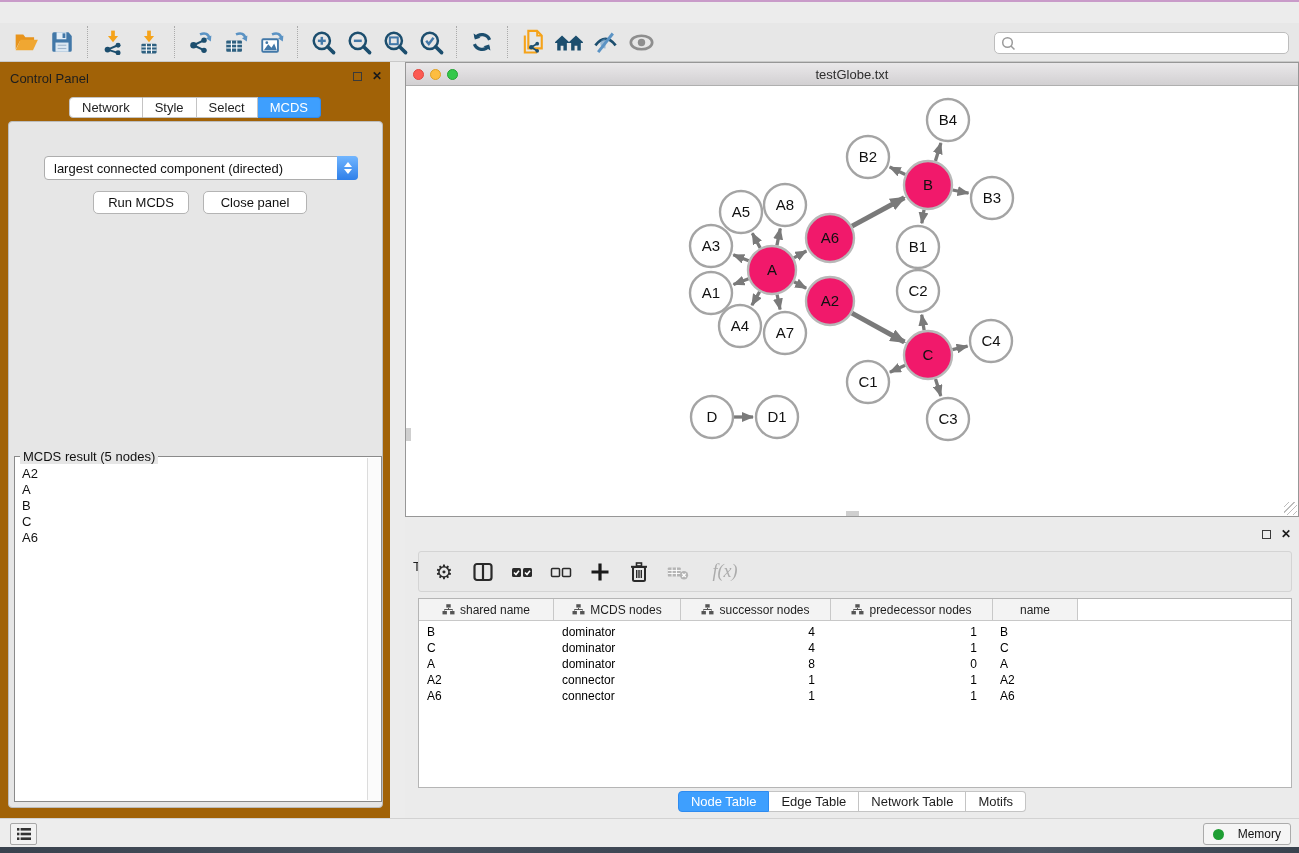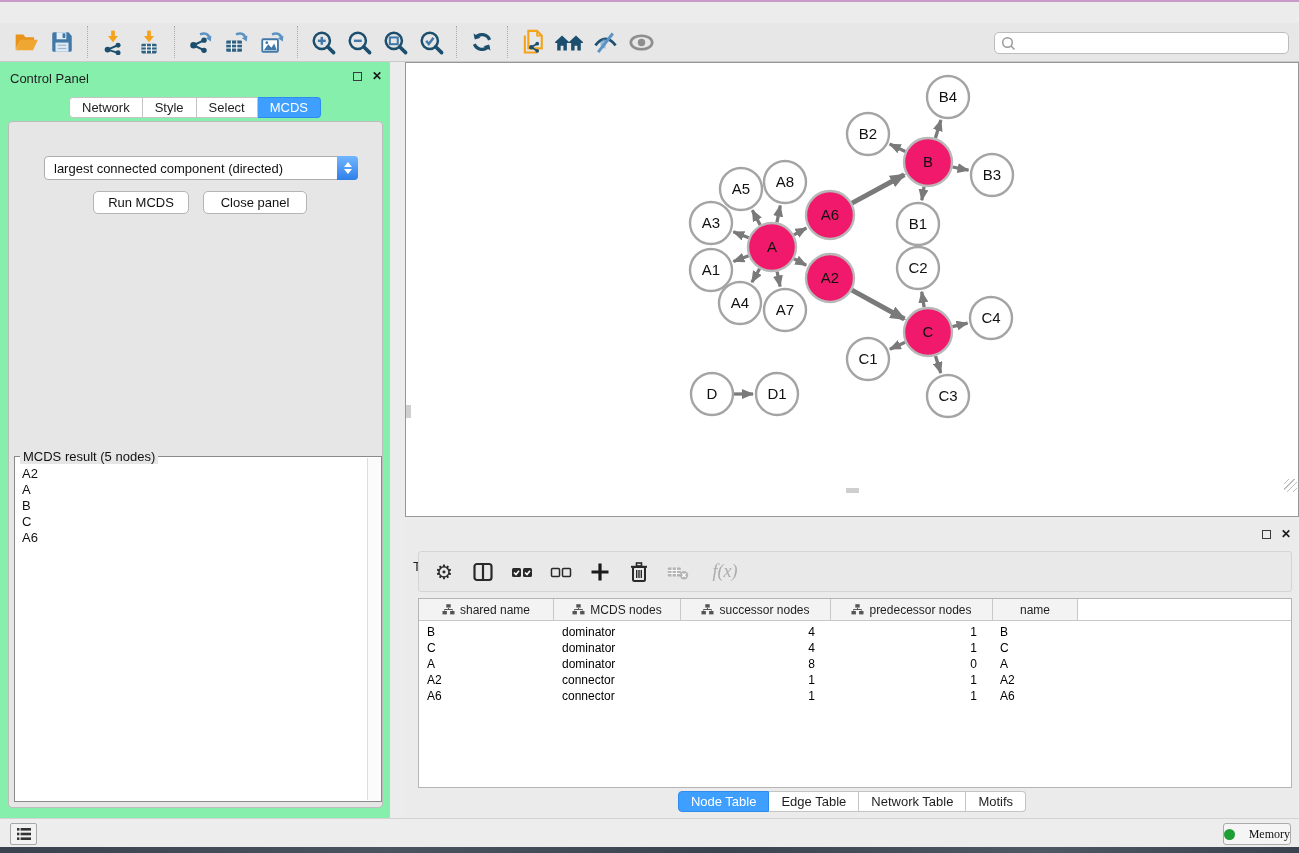--- a/index.html
+++ b/index.html
@@ -25,21 +25,21 @@
   
   .toolbar { position:absolute; left:0; top:23px; width:100%; height:39px; background:#E7E7E7;
     border-bottom:1px solid #C9C9C9; display:flex; align-items:center; padding-left:8px; }
   .tbtn { width:36px; height:34px; display:flex; align-items:center; justify-content:center; }
   .tsep { width:1px; height:32px; border-left:1px dotted #ABABAB; margin:0 7px; }
   .searchbox { position:absolute; right:10px; top:9px; width:295px; height:22px; background:#FFF;
     border:1px solid #BDBDBD; border-radius:5px; display:flex; align-items:center; padding-left:4px; }
   .searchbox input { border:none; outline:none; flex:1; font-size:12px; background:transparent; height:18px; font-family:"Liberation Sans",sans-serif; }
 
   
-  .control-panel { position:absolute; left:0; top:62px; width:390px; height:756px; background:#86efac; }
+  .control-panel { position:absolute; left:0; top:62px; width:390px; height:756px; background:#a16207; }
   .panel-header { position:relative; height:26px; font-size:13px; color:#1E1E1E; }
   .panel-header .ph-title { position:absolute; left:10px; top:9px; }
   .win-icons { position:absolute; right:8px; top:9px; display:flex; gap:10px; align-items:center; }
   .win-sq { width:9px; height:9px; border:1.5px solid #3A3A3A; display:inline-block; }
   .win-x { font-size:12px; font-weight:bold; color:#1A1A1A; line-height:11px; }
 
   .tabgroup { display:flex; }
   .tabgroup .tab { background:#FFF; border:1px solid #C4C4C4; border-left-width:0; padding:2px 12px;
     font-size:13px; color:#1E1E1E; line-height:15px; white-space:nowrap; }
   .tabgroup .tab:first-child { border-left-width:1px; border-radius:4px 0 0 4px;text-align:center; }
@@ -102,21 +102,21 @@
   .cell.num { text-align:right; padding-right:16px; }
   .cell.namecol { padding-left:7px; }
 
   .bottom-tabs { position:absolute; bottom:6px; left:0; width:100%; display:flex; justify-content:center; }
 
   
   .statusbar { position:absolute; left:0; top:818px; width:100%; height:29px; background:#EDEDED; border-top:1px solid #D2D2D2; }
   .task-btn { position:absolute; left:10px; top:4px; width:27px; height:22px; background:#F2F2F2;
     border:1px solid #A8A8A8; border-radius:2px; display:flex; align-items:center; justify-content:center; }
   .memory-btn { position:absolute; right:8px; top:4px; height:22px; background:#F5F5F5; border:1px solid #ABABAB;
-    border-radius:3px; display:flex; align-items:center; gap:14px; padding:0 0; font-size:12px; color:#111;font-family:Liberation Serif, serif; }
+    border-radius:3px; display:flex; align-items:center; gap:14px; padding:0 9px; font-size:12px; color:#111; }
   .mem-dot { width:11px; height:11px; border-radius:50%; background:#1E9E33; }
 
   svg { display:block; }
 </style>
 </head>
 <body>
 
 <div class="screen">
   <div class="desk-top"></div>
 
@@ -307,20 +307,28 @@
             <div class="result-item">B</div>
             <div class="result-item">C</div>
             <div class="result-item">A6</div>
           </div>
         <div class="scrolltrack"></div>
       </div>
     </div>
   </div>
 
   <div class="net-window">
+    <div class="net-titlebar">
+      <div class="net-lights">
+        <div class="light r sm"></div>
+        <div class="light y sm"></div>
+        <div class="light g sm"></div>
+      </div>
+      <span>testGlobe.txt</span>
+    </div>
     <div class="net-canvas-wrap">
       <svg id="netsvg" width="892" height="430">
           <defs>
             <marker id="arr" viewBox="0 0 12 10" refX="11" refY="5" markerWidth="12" markerHeight="10" orient="auto" markerUnits="userSpaceOnUse">
               <path d="M0 0 L12 5 L0 10 Z" fill="#7A7A7A"></path>
             </marker>
             <marker id="arr2" viewBox="0 0 16 13" refX="14" refY="6.5" markerWidth="16" markerHeight="13" orient="auto" markerUnits="userSpaceOnUse">
               <path d="M0 0 L16 6.5 L0 13 Z" fill="#7A7A7A"></path>
             </marker>
           </defs>

